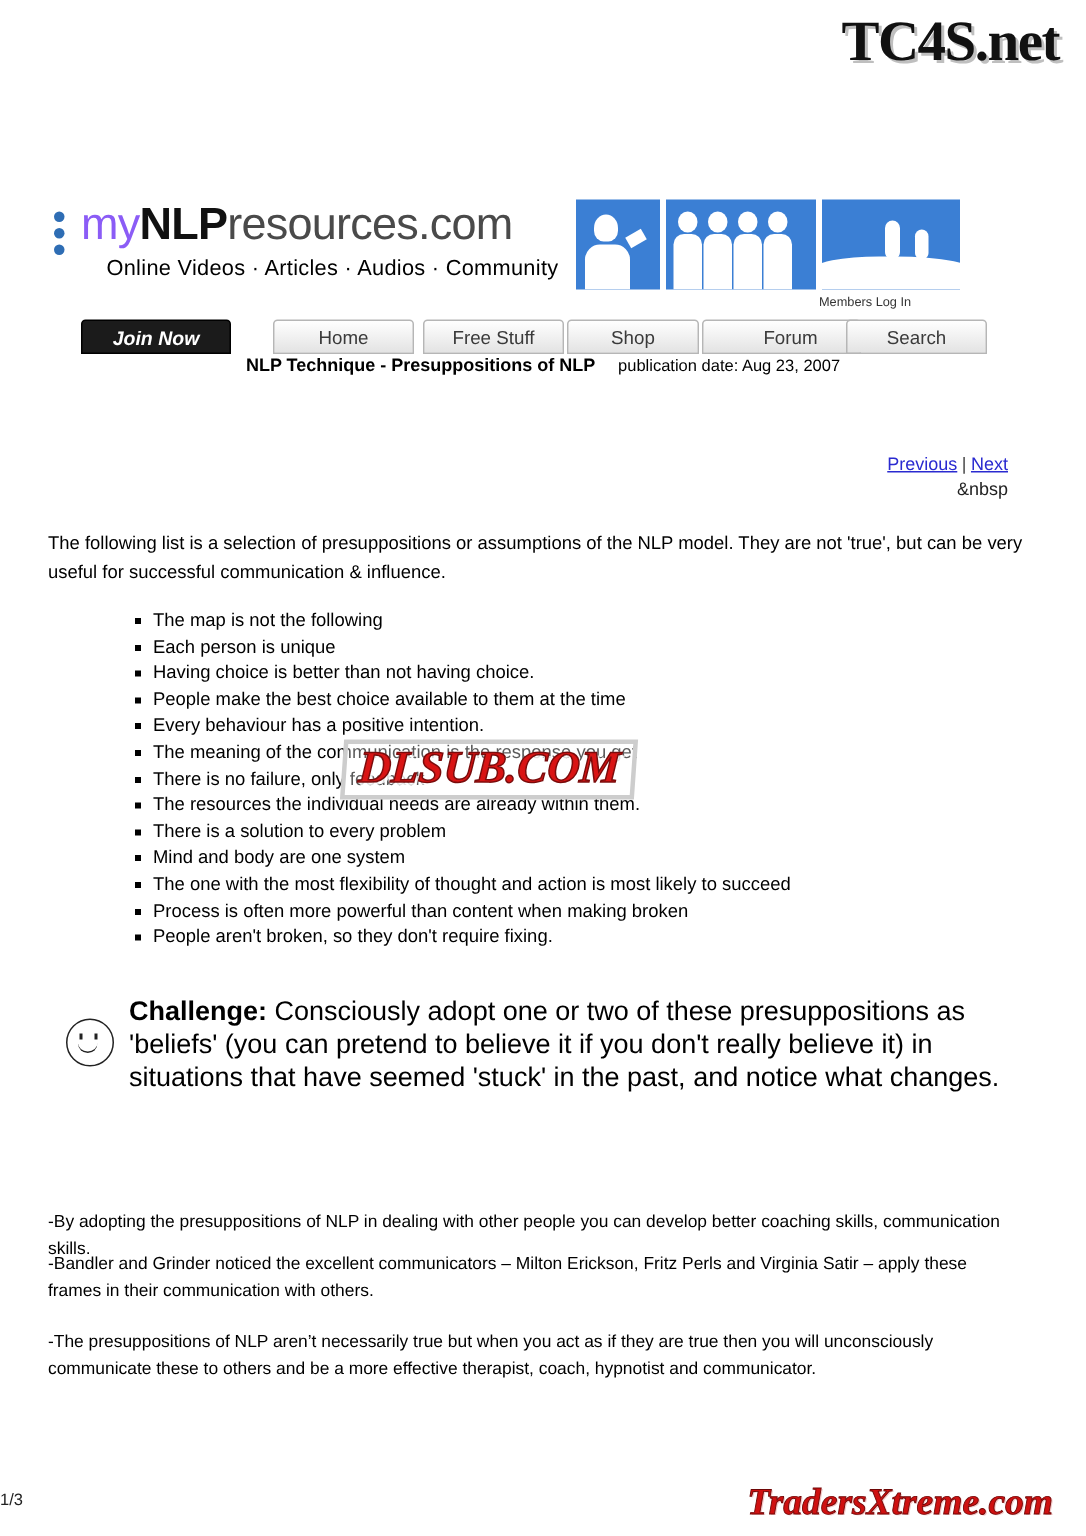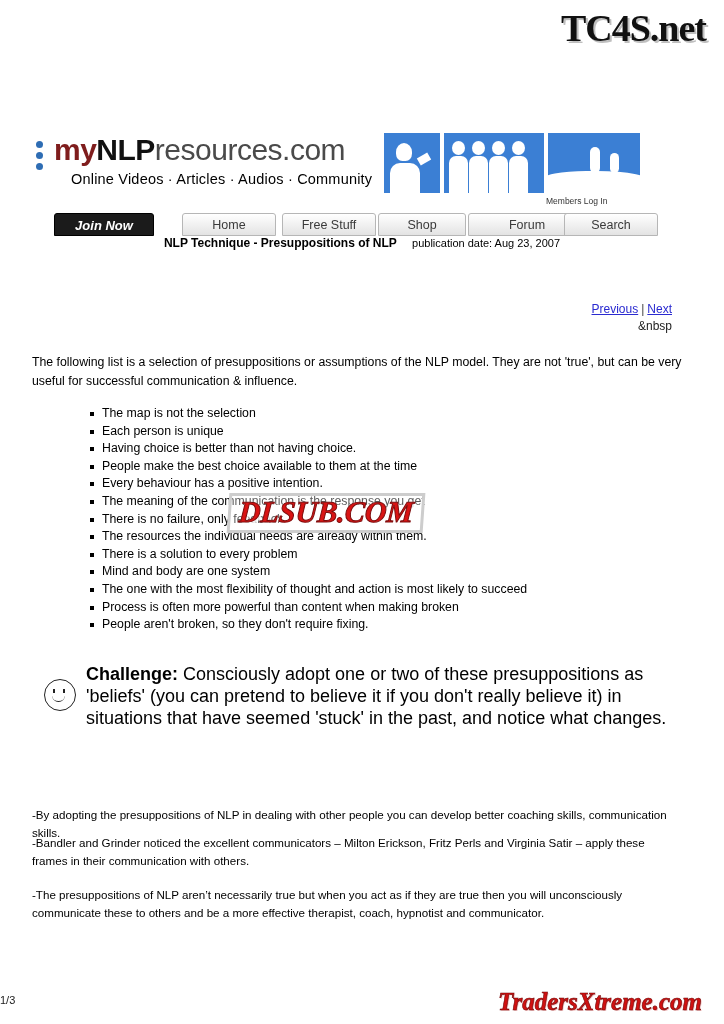--- a/index.html
+++ b/index.html
@@ -60,21 +60,21 @@
   }
   .logo-text {
     position: absolute;
     left: 18px;
     top: 0;
     font-size: 30px;
     font-family: "Liberation Sans", sans-serif;
     letter-spacing: -0.5px;
     white-space: nowrap;
   }
-  .logo-text .lt-my { color: #7f1d1d; font-weight: bold; }
+  .logo-text .lt-my { color: #8b5cf6; font-weight: normal; }
   .logo-text .lt-nlp { color: #111; font-weight: bold; }
   .logo-text .lt-res { color: #4a4a4a; font-weight: normal; }
   .logo-sub {
     position: absolute;
     left: 35px;
     top: 38px;
     font-size: 14.5px;
     color: #000000;
     white-space: nowrap;
     letter-spacing: 0.2px;
@@ -392,21 +392,21 @@
 </div>
 
 <div class="pager">
   <a>Previous</a><span class="sep">|</span><a>Next</a>
 </div>
 <div class="nbsp">&amp;nbsp</div>
 
 <div class="intro">The following list is a selection of presuppositions or assumptions of the NLP model.  They are not 'true', but can be very useful for successful communication &amp; influence.</div>
 
 <ul class="bullets">
-  <li>The map is not the selection</li>
+  <li>The map is not the following</li>
   <li>Each person is unique</li>
   <li>Having choice is better than not having choice.</li>
   <li>People make the best choice available to them at the time</li>
   <li>Every behaviour has a positive intention.</li>
   <li>The meaning of the communication is the response you get</li>
   <li>There is no failure, only feedback</li>
   <li>The resources the individual needs are already within them.</li>
   <li>There is a solution to every problem</li>
   <li>Mind and body are one system</li>
   <li>The one with the most flexibility of thought and action is most likely to succeed</li>

